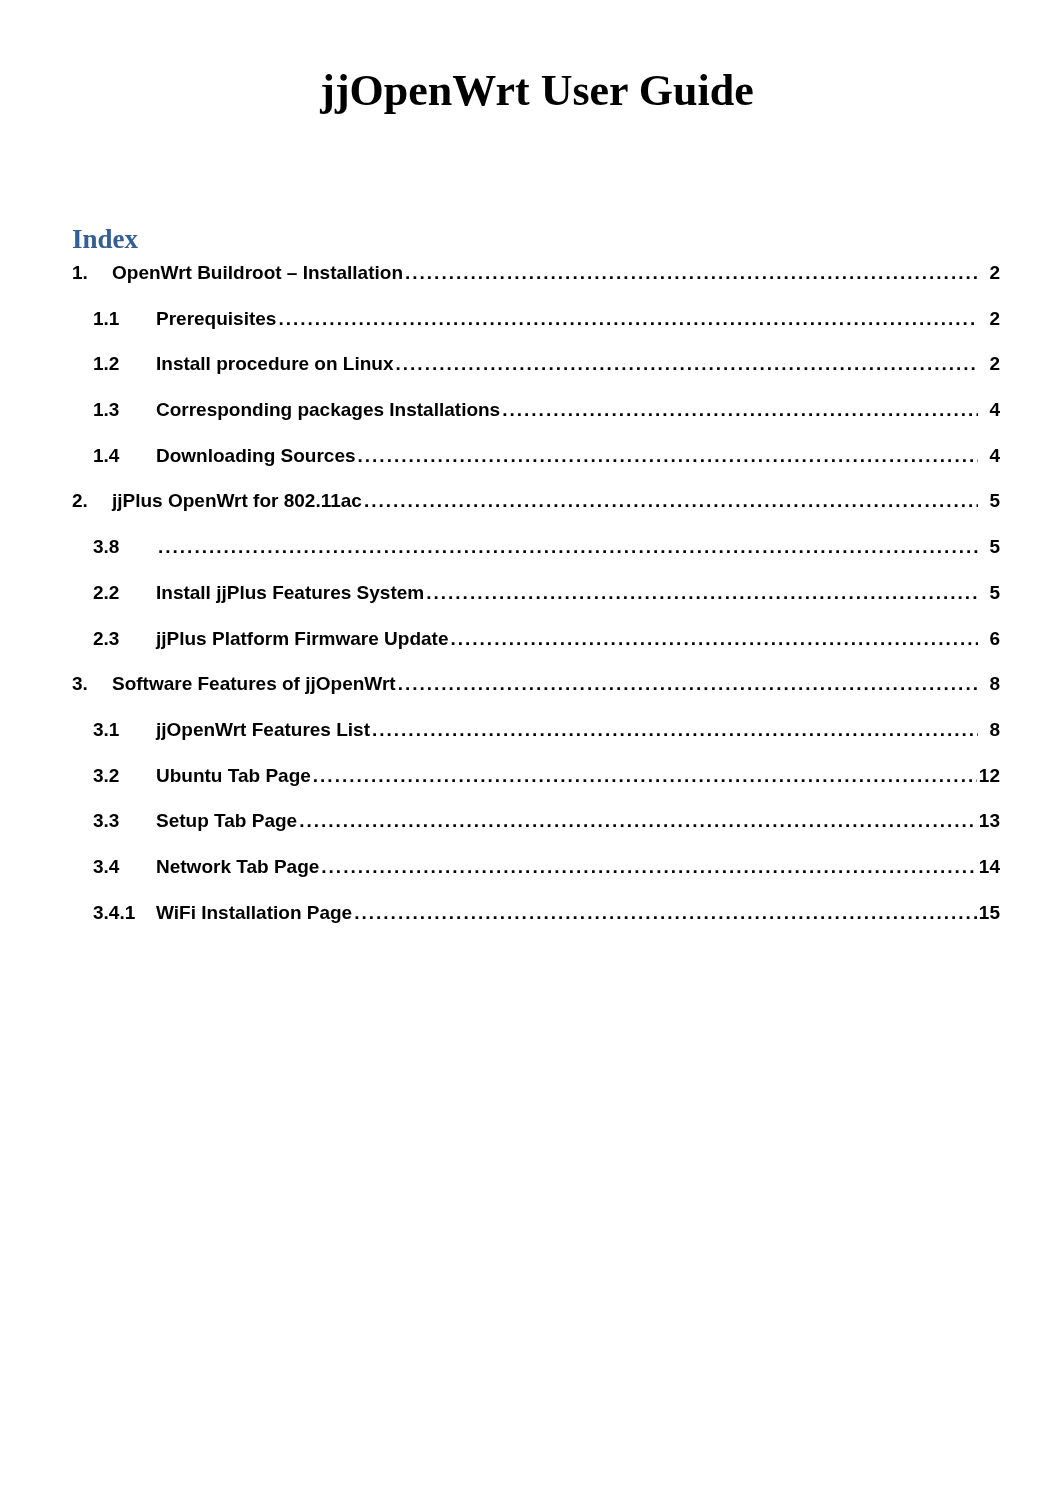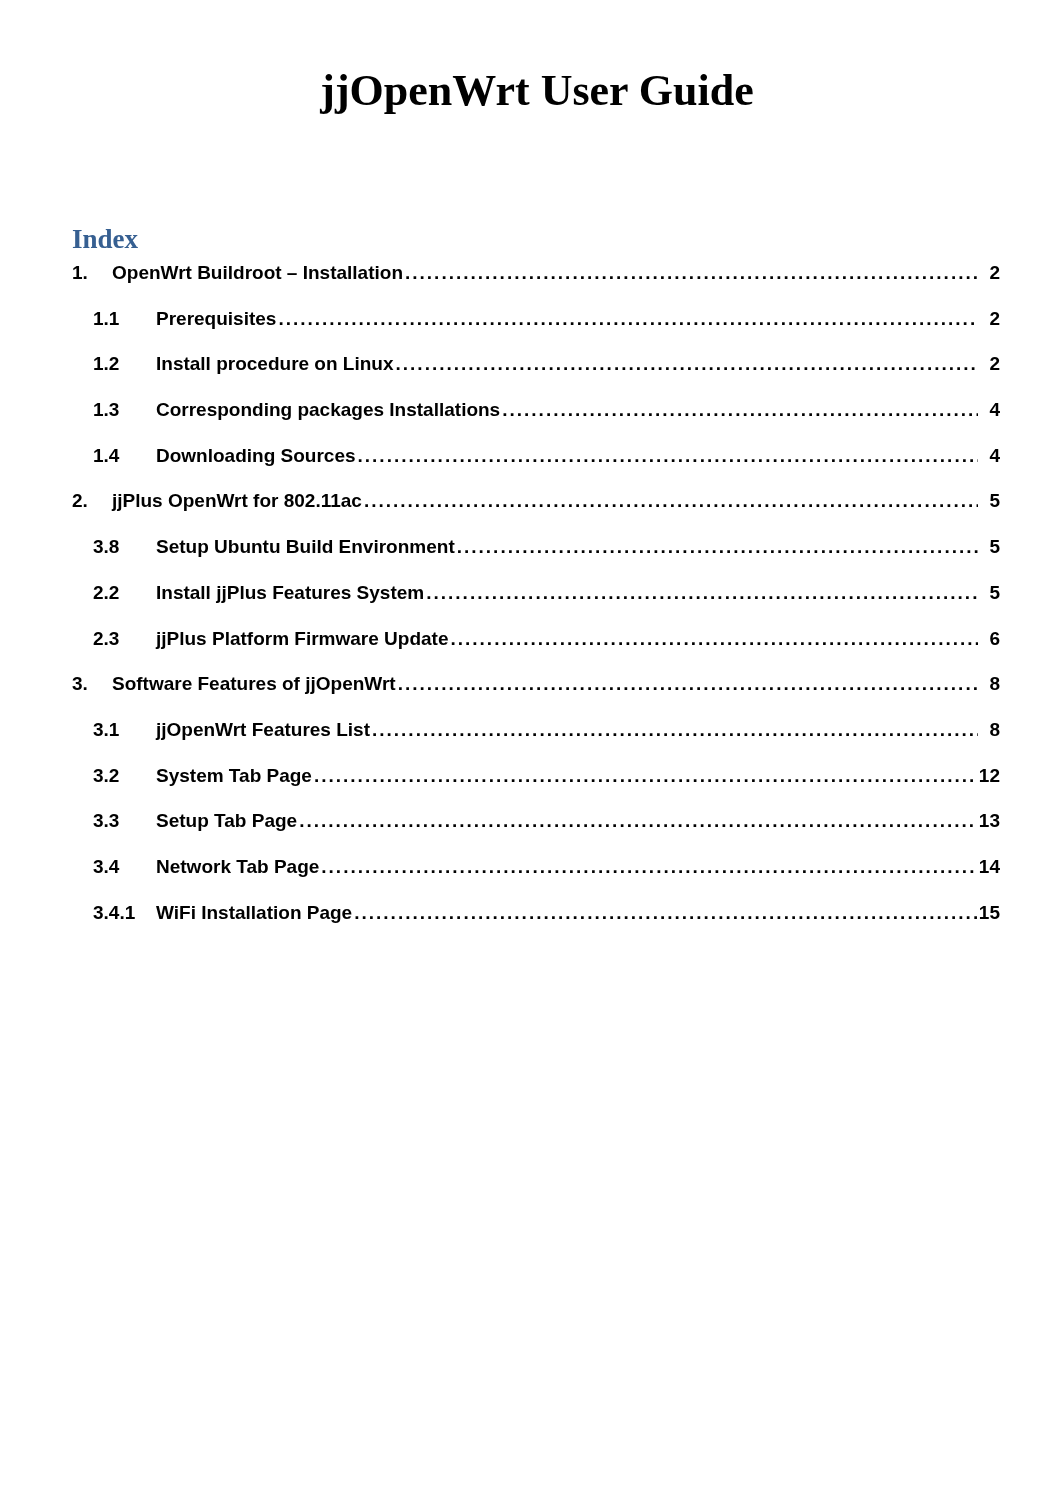--- a/index.html
+++ b/index.html
@@ -137,21 +137,20 @@
       <span class="toc-page">4</span>
     </div>
       <div class="toc-row level1">
       <span class="toc-num">2.</span>
       <span class="toc-label">jjPlus OpenWrt for 802.11ac</span>
       <span class="toc-dots">............................................................................................................................................................................................................................................................................................................</span>
       <span class="toc-page">5</span>
     </div>
       <div class="toc-row level2">
       <span class="toc-num">3.8</span>
-      <span class="toc-label">Setup Ubuntu Build Environment</span>
       <span class="toc-dots">............................................................................................................................................................................................................................................................................................................</span>
       <span class="toc-page">5</span>
     </div>
       <div class="toc-row level2">
       <span class="toc-num">2.2</span>
       <span class="toc-label">Install jjPlus Features System</span>
       <span class="toc-dots">............................................................................................................................................................................................................................................................................................................</span>
       <span class="toc-page">5</span>
     </div>
       <div class="toc-row level2">
@@ -167,21 +166,21 @@
       <span class="toc-page">8</span>
     </div>
       <div class="toc-row level2">
       <span class="toc-num">3.1</span>
       <span class="toc-label">jjOpenWrt Features List</span>
       <span class="toc-dots">............................................................................................................................................................................................................................................................................................................</span>
       <span class="toc-page">8</span>
     </div>
       <div class="toc-row level2">
       <span class="toc-num">3.2</span>
-      <span class="toc-label">System Tab Page</span>
+      <span class="toc-label">Ubuntu Tab Page</span>
       <span class="toc-dots">............................................................................................................................................................................................................................................................................................................</span>
       <span class="toc-page">12</span>
     </div>
       <div class="toc-row level2">
       <span class="toc-num">3.3</span>
       <span class="toc-label">Setup Tab Page</span>
       <span class="toc-dots">............................................................................................................................................................................................................................................................................................................</span>
       <span class="toc-page">13</span>
     </div>
       <div class="toc-row level2">

